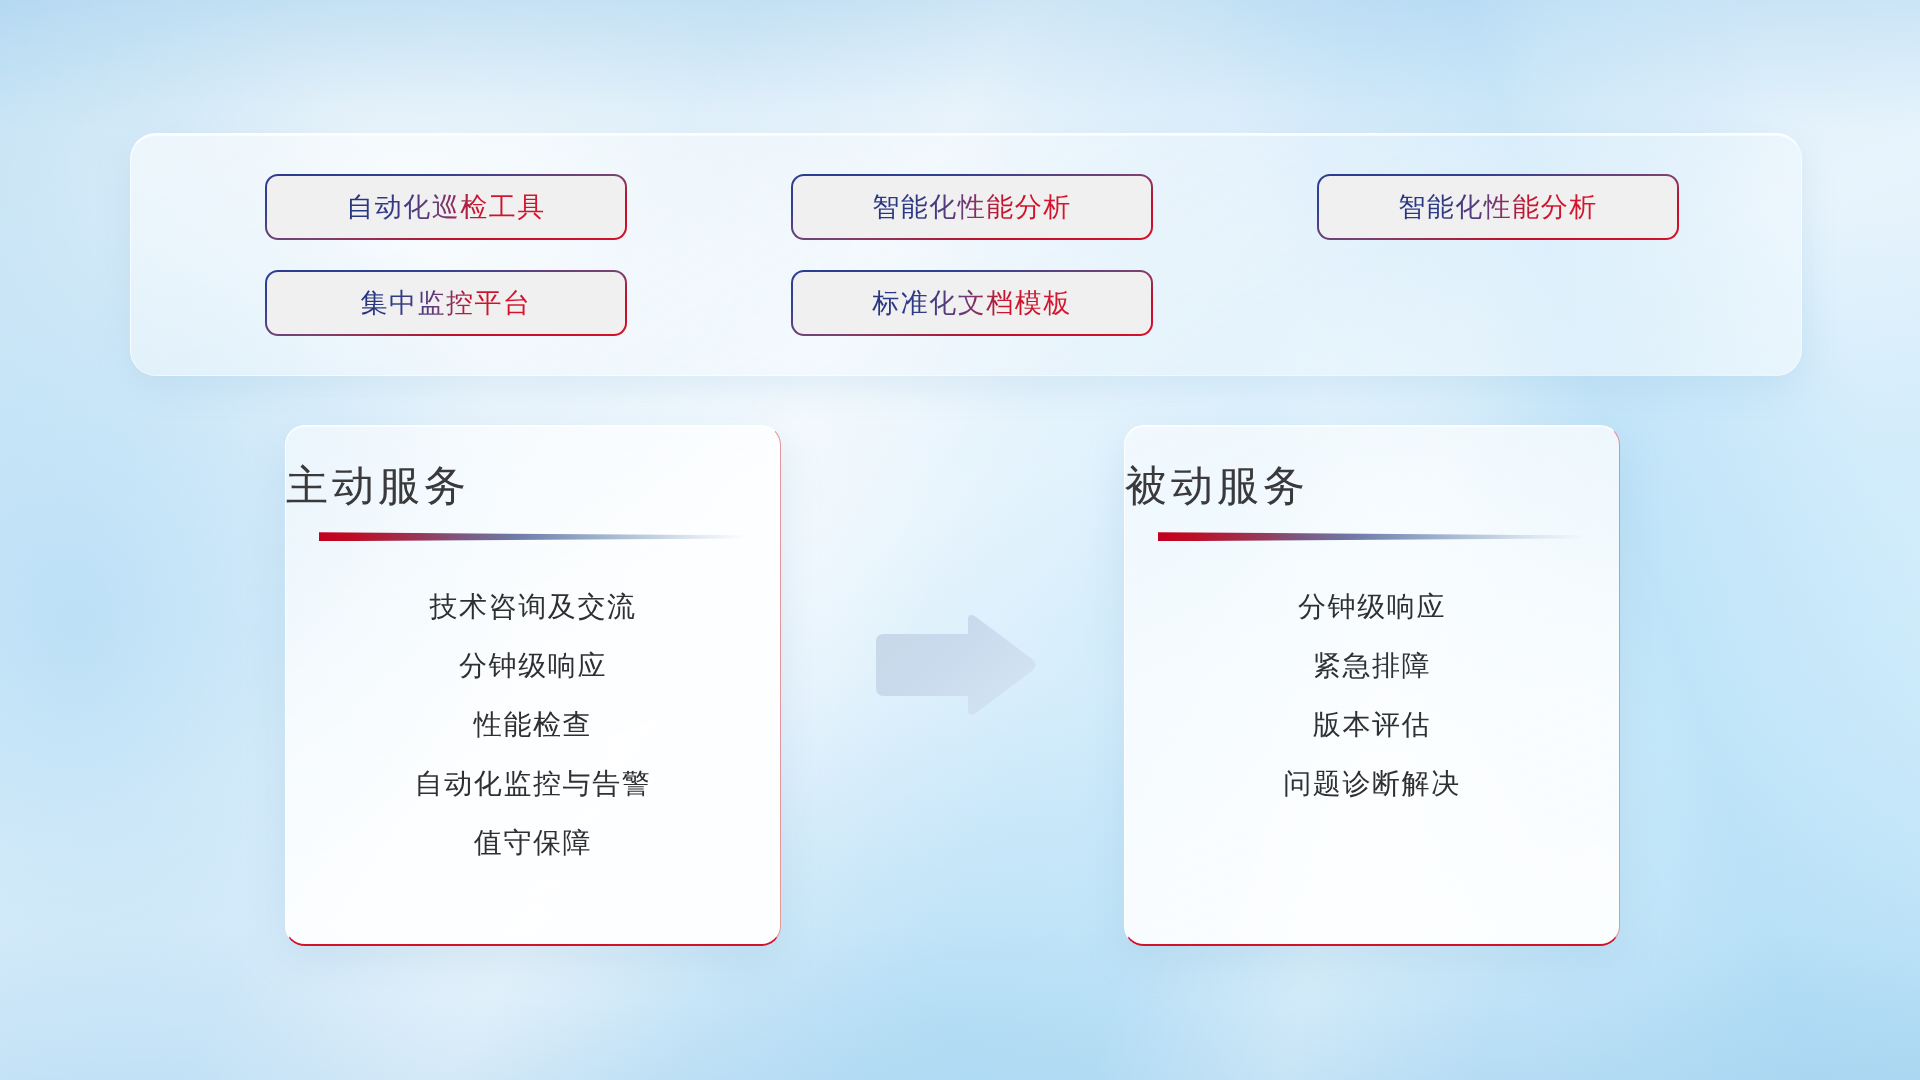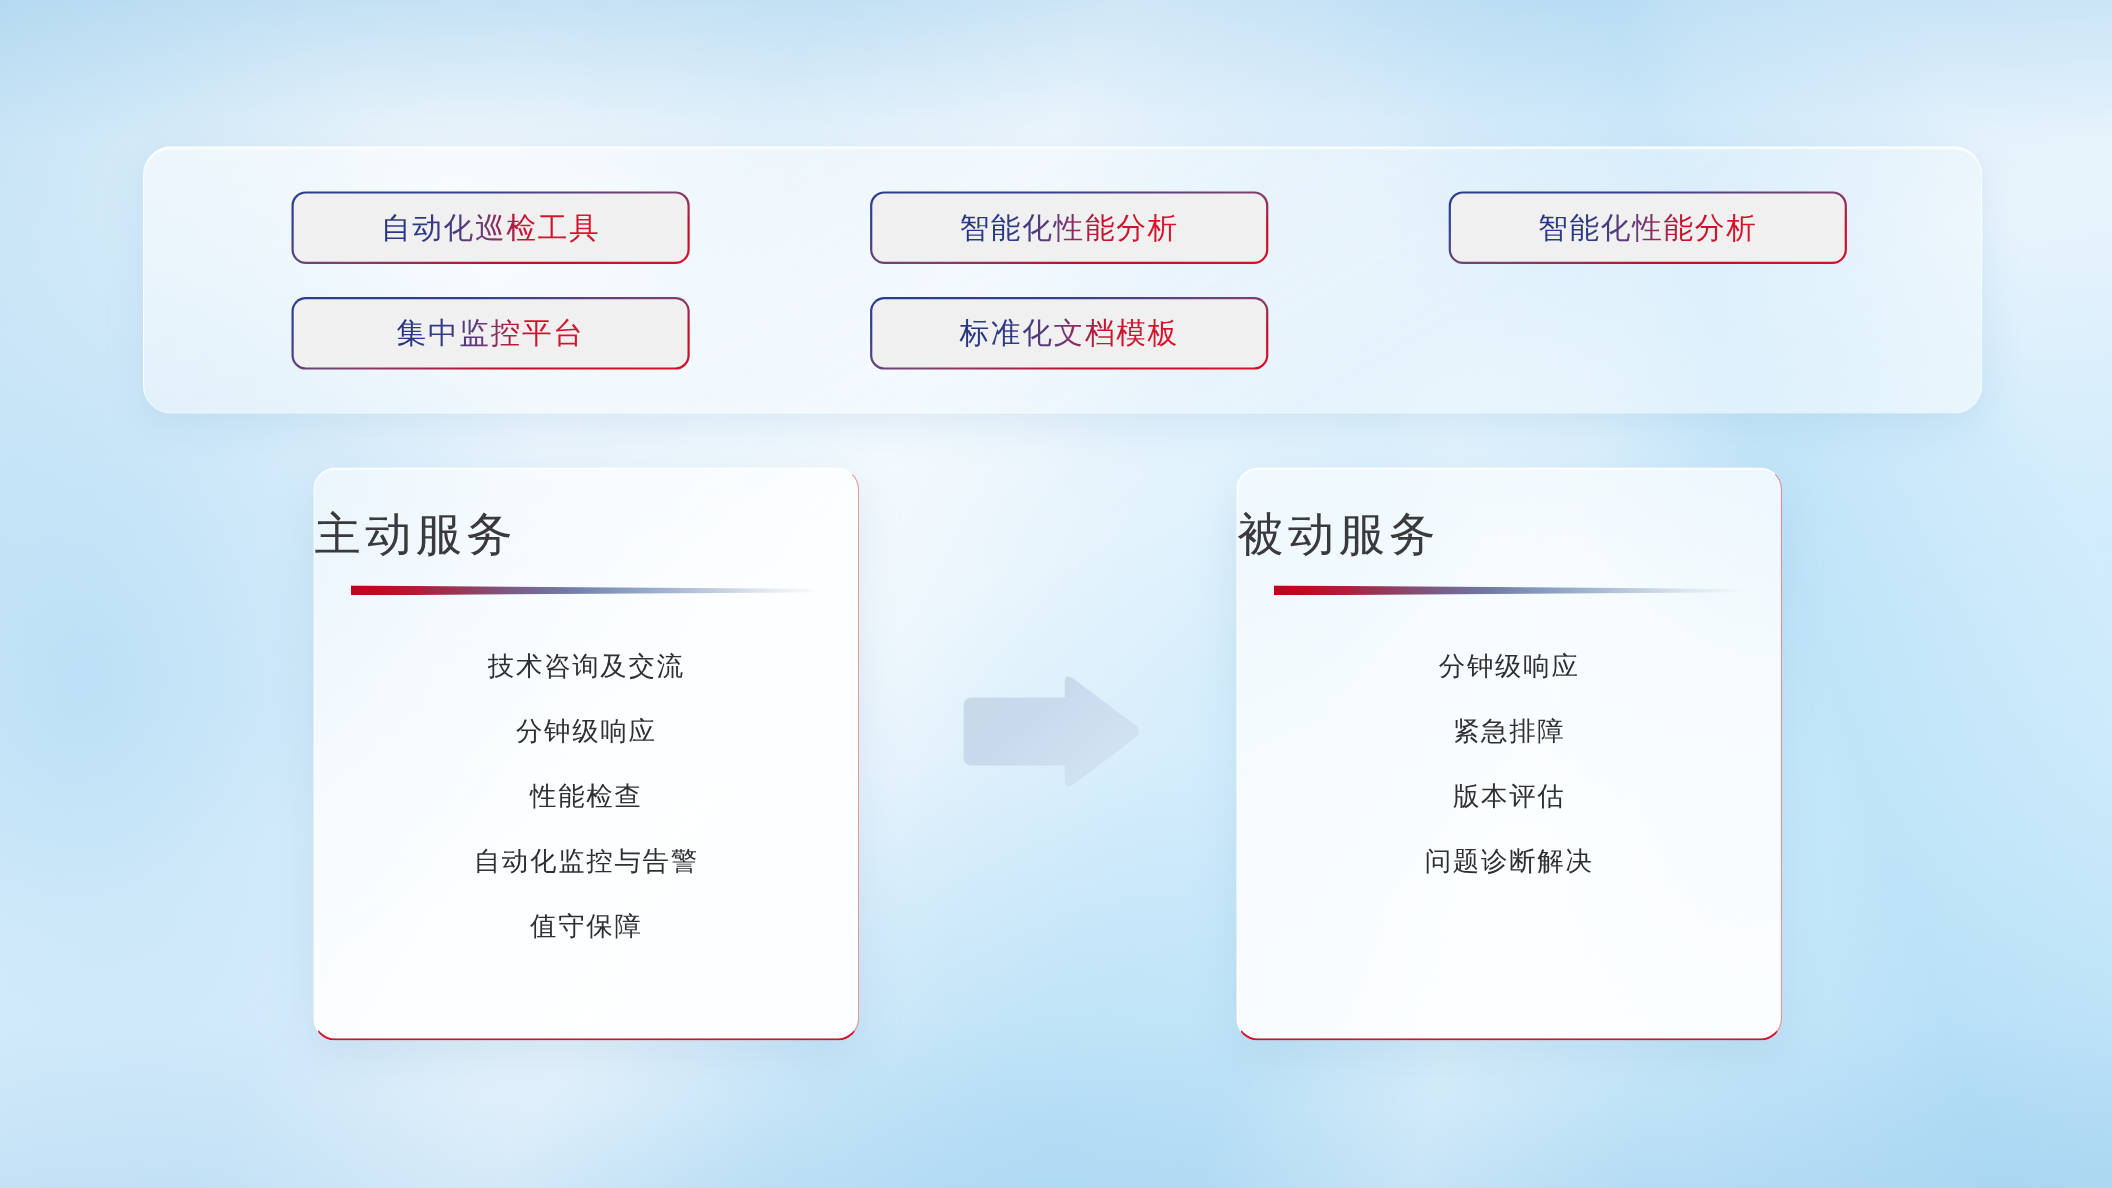--- a/index.html
+++ b/index.html
@@ -176,21 +176,21 @@
   .card-list {
     margin-top: 36px;
     display: flex;
     flex-direction: column;
     align-items: center;
     gap: 0px;
   }
   .card-list-item {
     height: 59px;
     line-height: 59px;
-    font-size: 24px;
+    font-size: 28px;
     letter-spacing: 1.6px;
     color: #2f3033;
     white-space: nowrap;
   }
 
   
   #flow-arrow {
     position: absolute;
     left: 872px;
     top: 612px;

